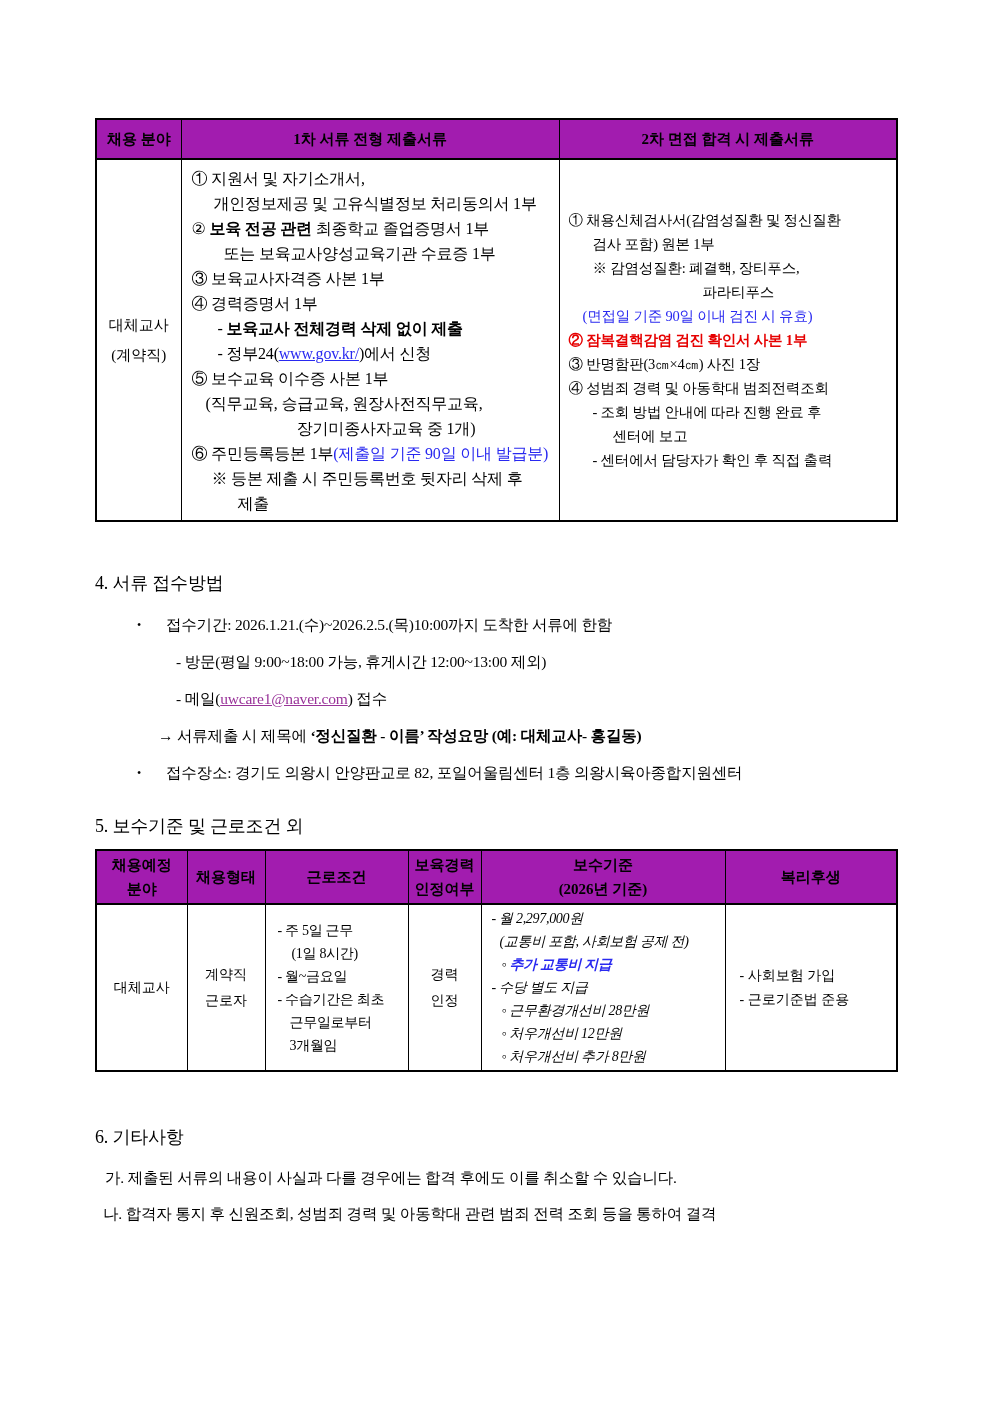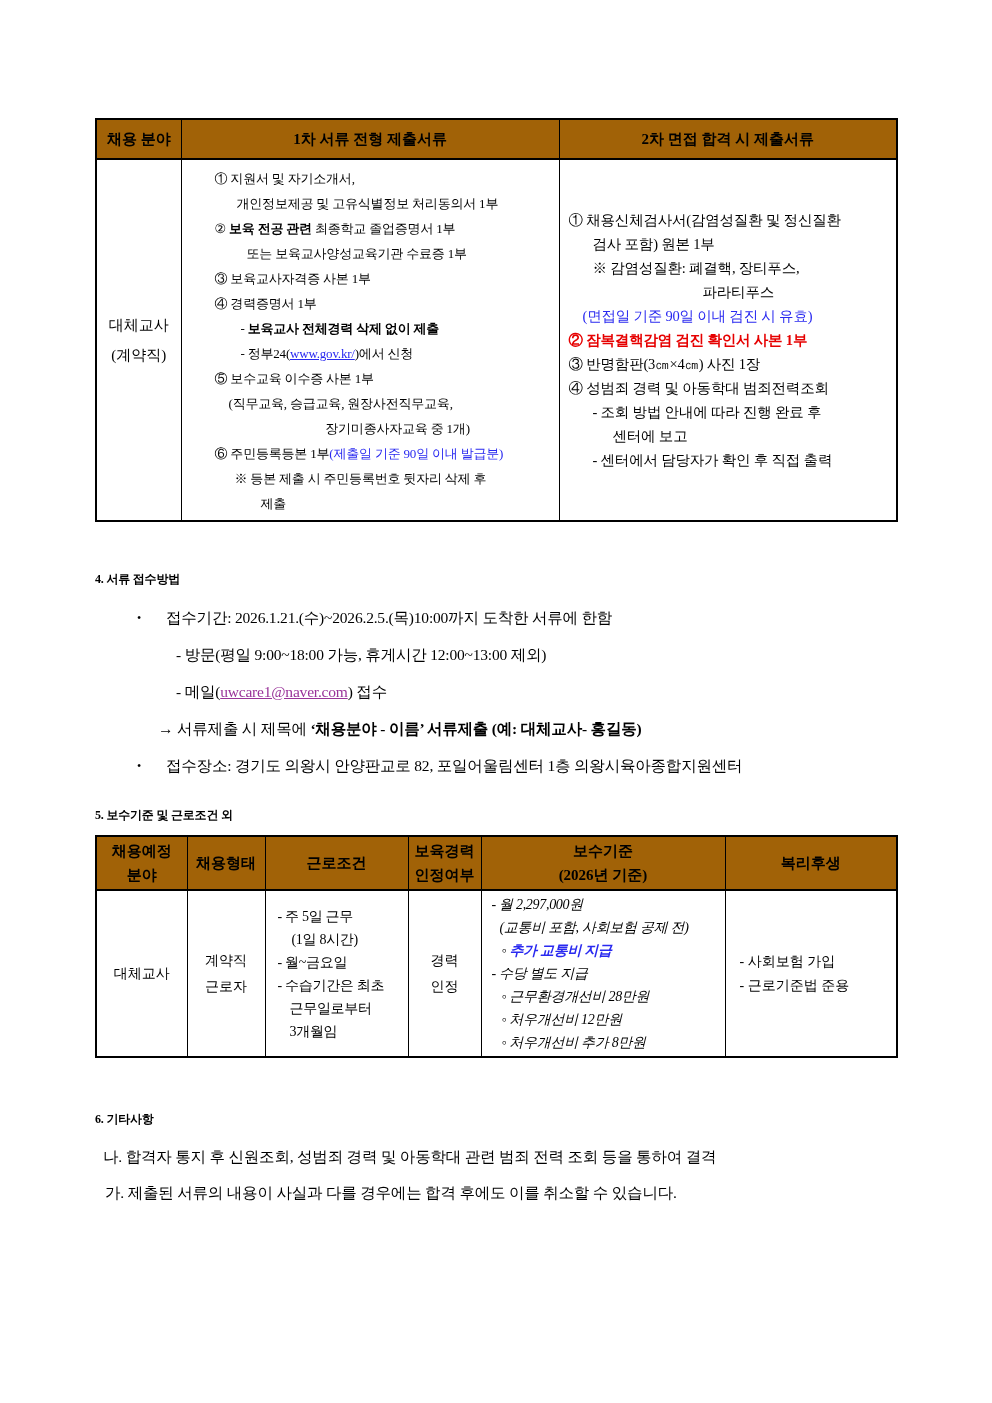--- a/index.html
+++ b/index.html
@@ -7,33 +7,33 @@
   body {
     width:992px; height:1403px; overflow:hidden;
     font-family:"Liberation Serif","DejaVu Serif",serif;
     color:#000000;
   }
   .page { position:relative; width:992px; height:1403px; padding:118px 95px 0 95px; }
 
   table { border-collapse:collapse; table-layout:fixed; }
   th, td { border:1px solid #000; }
   table.t1, table.t2 { border:2px solid #000; width:801px; }
-  thead th { background:#a16207; font-weight:bold; text-align:center; border-bottom:2px solid #000; white-space:pre-line; }
+  thead th { background:#a21caf; font-weight:bold; text-align:center; border-bottom:2px solid #000; white-space:pre-line; }
 
   
   .t1 thead th { height:40px; font-size:15px; }
   .t1 tbody tr { height:362px; }
   .cell-field { text-align:center; vertical-align:middle; white-space:pre-line; font-size:15px; line-height:30px; }
   .cell-docs1 { vertical-align:top; padding:6px 2px 0 10px; }
-  .cell-docs1 .tl { line-height:25px; font-size:13px; white-space:nowrap; letter-spacing:-0.2px;margin-left:23px; }
+  .cell-docs1 .tl { line-height:25px; font-size:16px; white-space:nowrap; letter-spacing:-0.2px; }
   .cell-docs2 { vertical-align:middle; padding-left:9px; }
   .cell-docs2 .tl { line-height:24px; font-size:14.5px; white-space:nowrap; letter-spacing:-0.2px; }
 
   
-  .h-sec { font-size:12px; font-weight:bold; letter-spacing:-0.2px; }
+  .h-sec { font-size:18px; font-weight:normal; letter-spacing:-0.2px; }
   .s4h { margin-top:49px; }
   .s4 { margin-top:19px; }
   .s4 .tl { font-size:15.5px; line-height:22px; margin-bottom:15px; white-space:nowrap; letter-spacing:-0.2px; }
   .s5h { margin-top:30px; }
   .s6h { margin-top:53px; }
   .s6 { margin-top:18px; }
   .s6 .tl { font-size:15.5px; line-height:22px; margin-bottom:14px; white-space:nowrap; letter-spacing:-0.2px; }
 
   
   .t2 { margin-top:11px; }
@@ -109,21 +109,21 @@
           </td>
       </tr>
     </tbody>
   </table>
 
   <div class="h-sec s4h">4. 서류 접수방법</div>
   <div class="s4">
       <div class="tl" style="padding-left: 42px;"><span class="bul">•</span><span>접수기간: 2026.1.21.(수)~2026.2.5.(목)10:00까지 도착한 서류에 한함</span></div>
       <div class="tl" style="padding-left: 81px;"><span>- 방문(평일 9:00~18:00 가능, 휴게시간 12:00~13:00 제외)</span></div>
       <div class="tl" style="padding-left: 81px;"><span>- 메일(</span><span class="maillink">uwcare1@naver.com</span><span>) 접수</span></div>
-      <div class="tl" style="padding-left: 63px;"><span>→ 서류제출 시 제목에 </span><span class="b">‘채용분야 - 이름’ 서류제출 (예: 대체교사- 홍길동)</span></div>
+      <div class="tl" style="padding-left: 63px;"><span>→ 서류제출 시 제목에 </span><span class="b">‘정신질환 - 이름’ 작성요망 (예: 대체교사- 홍길동)</span></div>
       <div class="tl" style="padding-left: 42px;"><span class="bul">•</span><span>접수장소: 경기도 의왕시 안양판교로 82, 포일어울림센터 1층 의왕시육아종합지원센터</span></div>
     </div>
 
   <div class="h-sec s5h">5. 보수기준 및 근로조건 외</div>
 
   <table class="t2">
     <colgroup>
         <col style="width:91px">
         <col style="width:78px">
         <col style="width:143px">
@@ -169,17 +169,17 @@
             <div class="tl" style="padding-left: 10px;"><span>◦ 처우개선비 추가 8만원</span></div>
           </td>
         <td class="c-welfare">- 사회보험 가입
 - 근로기준법 준용</td>
       </tr>
     </tbody>
   </table>
 
   <div class="h-sec s6h">6. 기타사항</div>
   <div class="s6">
+      <div class="tl" style="padding-left: 10px;"><span>가. 제출된 서류의 내용이 사실과 다를 경우에는 합격 후에도 이를 취소할 수 있습니다.</span></div>
       <div class="tl" style="padding-left: 8px;"><span>나. 합격자 통지 후 신원조회, 성범죄 경력 및 아동학대 관련 범죄 전력 조회 등을  통하여 결격</span></div>
-      <div class="tl" style="padding-left: 10px;"><span>가. 제출된 서류의 내용이 사실과 다를 경우에는 합격 후에도 이를 취소할 수 있습니다.</span></div>
     </div>
 
 </div>
 
 </body></html>

